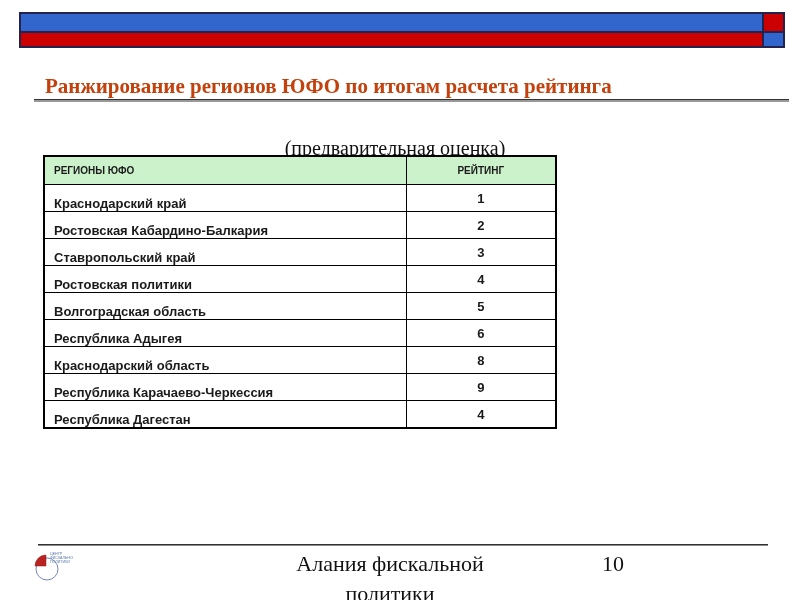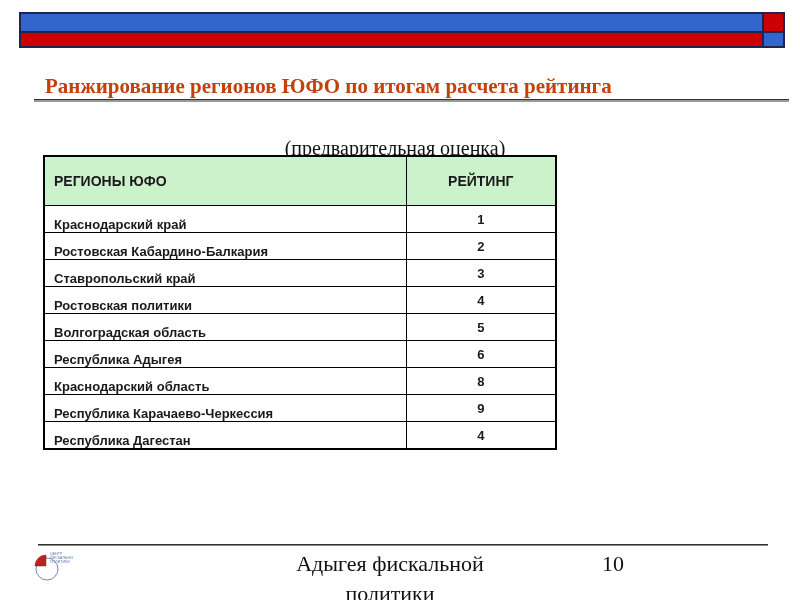--- a/index.html
+++ b/index.html
@@ -77,26 +77,26 @@
   #ranking-table th, #ranking-table td {
     border: 1px solid var(--table-border);
     box-sizing: border-box;
     overflow: hidden;
     white-space: nowrap;
   }
   #ranking-table { border: 2px solid var(--table-border); }
   #ranking-table th {
     height: 28px;
     background: var(--header-green);
-    font-size: 14px;
+    font-size: 10px;
     font-weight: bold;
     text-align: left;
     padding: 0 0 0 9px;
   }
-  #ranking-table th.num { text-align: center; padding: 16px; }
+  #ranking-table th.num { text-align: center; padding: 8px; }
   #ranking-table td {
     height: 24px;
     font-size: 13px;
     font-weight: bold;
     padding: 11px 0 0 9px;
   }
   #ranking-table td.num { text-align: center; padding: 0; }
 
   
   #footer-rule {
@@ -206,19 +206,19 @@
 
   <svg id="logo" width="40" height="42" viewBox="0 0 40 42">
     <circle cx="14" cy="23" r="11" fill="#ffffff" stroke="#7788bb" stroke-width="1"></circle>
     <path d="M 13 20 L 13 9 A 11 11 0 0 0 2 20 Z" fill="#bb2222" stroke="#882222" stroke-width="0.5"></path>
     <text x="17" y="9" font-size="3.6" fill="#5577aa" font-family="Liberation Sans, sans-serif">ЦЕНТР</text>
     <text x="17" y="13" font-size="3.6" fill="#5577aa" font-family="Liberation Sans, sans-serif">ФИСКАЛЬНОЙ</text>
     <text x="17" y="17" font-size="3.6" fill="#5577aa" font-family="Liberation Sans, sans-serif">ПОЛИТИКИ</text>
   </svg>
 
   <div id="footer-org">
-    <div>Адыгея фискальной</div>
+    <div>Алания фискальной</div>
     <div>политики</div>
   </div>
 
   <div id="page-number">10</div>
 
 </div>
 
 </body></html>

